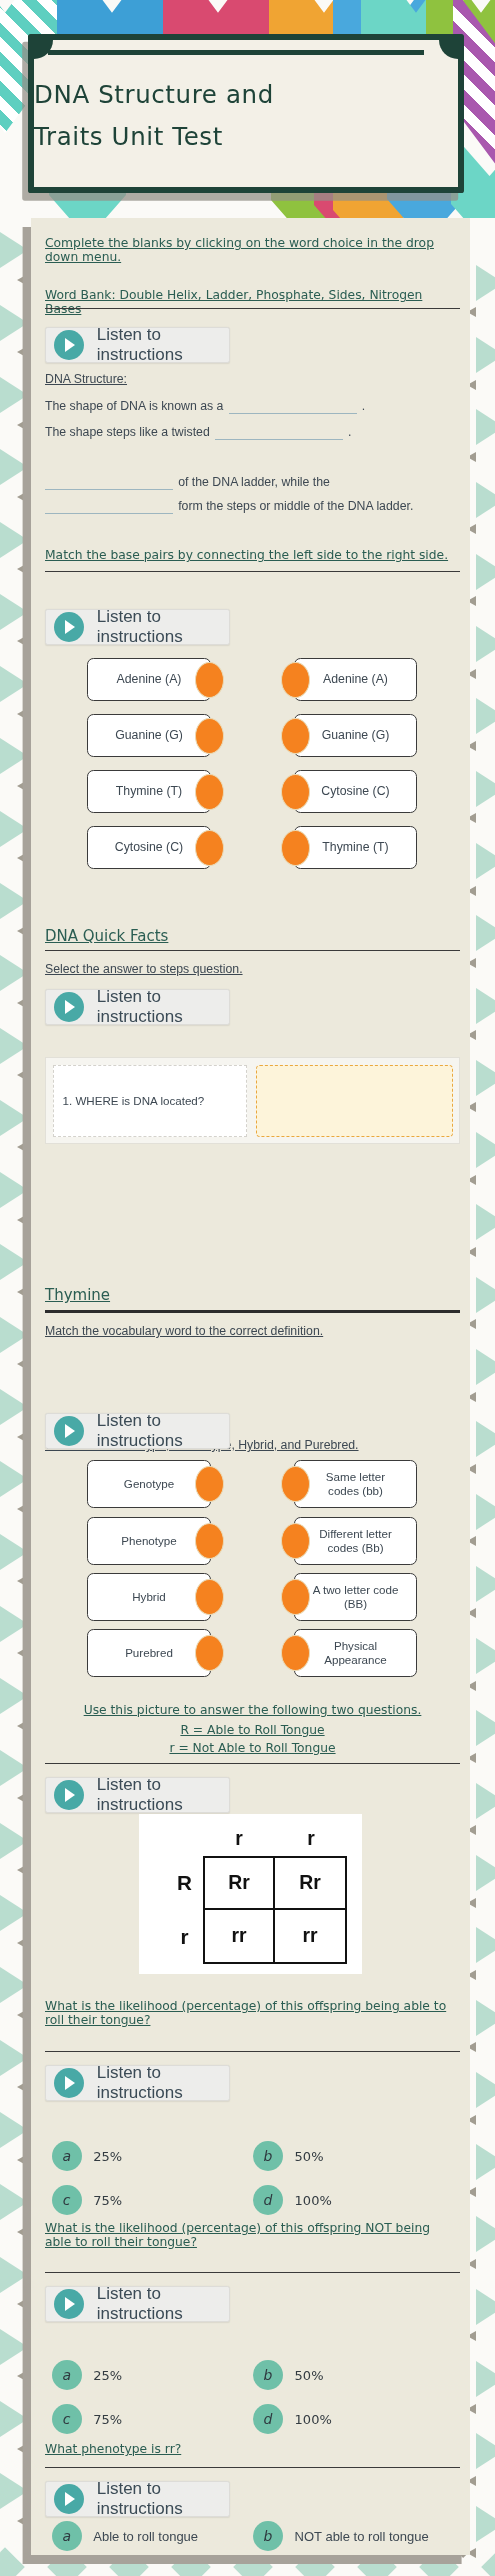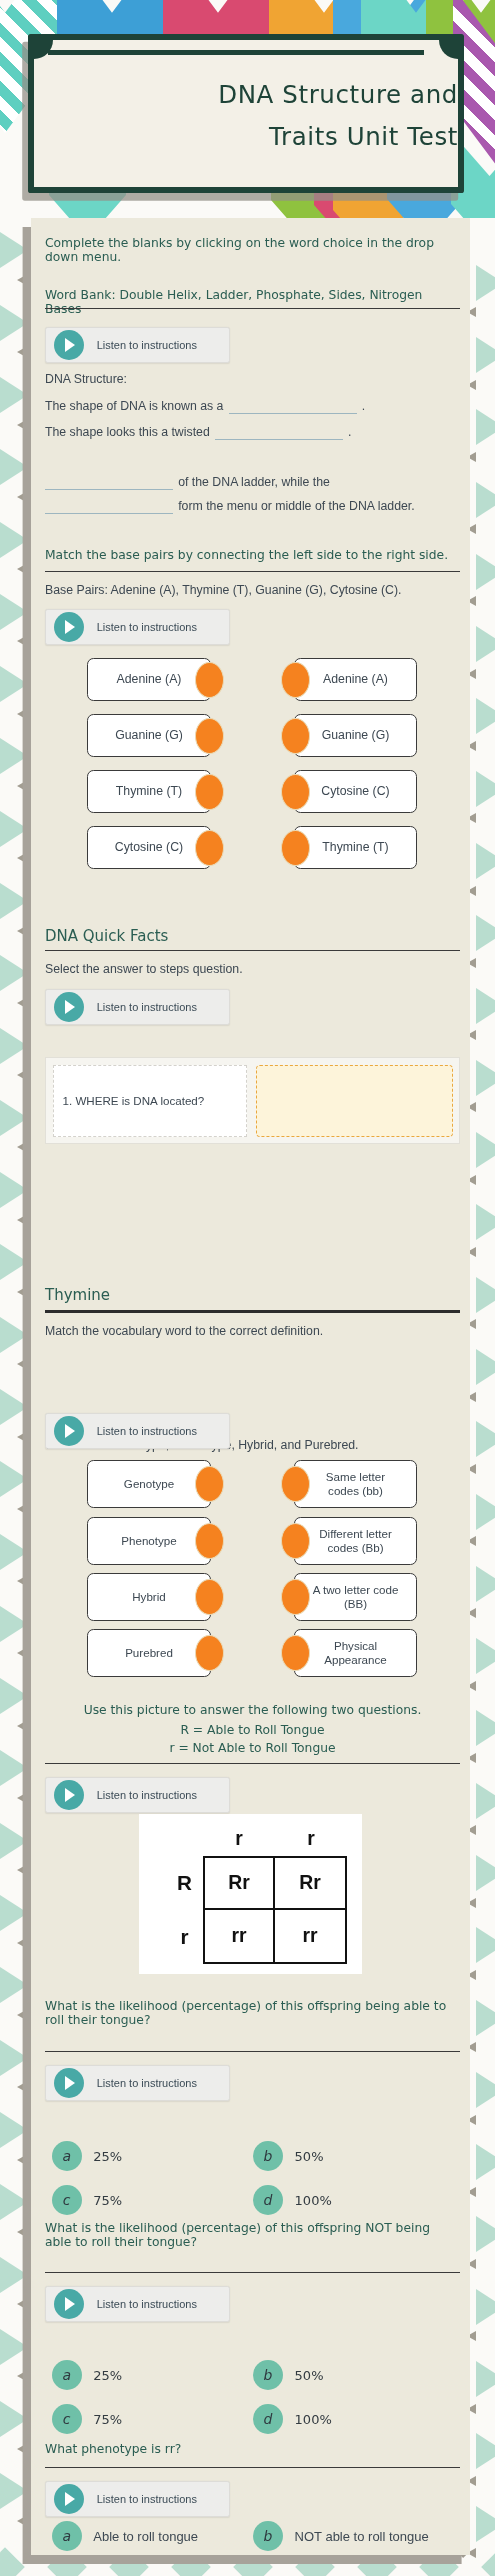--- a/index.html
+++ b/index.html
@@ -15,36 +15,36 @@
   .chev{position:absolute;width:110px;height:194px;clip-path:polygon(0 0,50% 38%,100% 0,100% 62%,50% 100%,0 62%);}
   .chev.small{width:77px;height:116px;}
   .stripes-aqua{background:repeating-linear-gradient(45deg,#5ecfc0 0 10.3px,#ffffff 10.3px 20.7px);}
   .stripes-purple{background:repeating-linear-gradient(45deg,#a958ae 0 10.3px,#ffffff 10.3px 20.7px);}
   
   .title-box{position:absolute;left:28px;top:34px;width:436px;height:159px;background:#f3f0e7;border:6.5px solid #1e4338;border-radius:2.6px;box-sizing:border-box;z-index:3;box-shadow:-5.8px 7.7px 0 rgba(148,144,136,.75);}
   .title-rule{height:4.5px;background:#1e4338;margin:10.3px 34px 0 14px;}
   .corner{position:absolute;width:19.4px;height:19.4px;background:#1e4338;}
   .corner.tl{left:0;top:0;border-bottom-right-radius:100%;}
   .corner.tr{right:0;top:0;border-bottom-left-radius:100%;}
-  .title-text{margin-top:19.4px;text-align:right;font-family:"DejaVu Sans",sans-serif;font-size:24.5px;line-height:1.7;color:#1e4338;letter-spacing:0.6px;}
+  .title-text{margin-top:19.4px;text-align:left;font-family:"DejaVu Sans",sans-serif;font-size:24.5px;line-height:1.7;color:#1e4338;letter-spacing:0.6px;}
   
   .paper{position:absolute;left:31px;top:218px;width:439px;height:2337px;background:#ece9dc;z-index:2;box-shadow:-8.4px 9px 0 #a7a29a;}
-  .abs{position:absolute;}
+  .abs{position:absolute;text-decoration:underline;}
   .hand{font-family:"DejaVu Sans",sans-serif;color:#2a5d52;font-size:12.3px;}
   .hand.dark{color:#333b41;}
   .hand.big{font-size:15px;}
   .sans{font-family:"Liberation Sans",sans-serif;color:#3d4852;font-size:12.3px;}
   .rule{position:absolute;left:14px;width:415px;height:1.3px;background:#3a3a3a;}
   .rule.thick{height:2.6px;background:#2c2c2c;}
   .center{text-align:center;}
   
   .listen{position:absolute;left:14px;width:183px;height:34px;background:#ededeb;border:0.6px solid #dddcd8;border-radius:2.6px;display:flex;align-items:center;cursor:pointer;box-shadow:0 0.6px 1.3px rgba(0,0,0,.08);}
   .play{width:30px;height:30px;border-radius:50%;background:#48a9a6;margin-left:7.7px;display:flex;align-items:center;justify-content:center;flex:0 0 auto;}
   .play .tri{width:0;height:0;border-top:7px solid transparent;border-bottom:7px solid transparent;border-left:10.3px solid #ffffff;margin-left:2.6px;}
-  .listen-label{margin-left:13px;font-size:11px;color:#3b4b56;font-family:"Liberation Sans",sans-serif;}
+  .listen-label{margin-left:13px;font-size:17px;color:#3b4b56;font-family:"Liberation Sans",sans-serif;}
   
   .fb-line{position:absolute;left:14px;width:415px;font-size:12.3px;color:#3d4852;}
   .blank{display:inline-block;width:128px;border-bottom:1.3px solid #9db6c0;height:11.6px;vertical-align:-3.9px;margin:0 5.2px;cursor:pointer;}
   
   .match-box{position:absolute;height:43px;background:#ffffff;border:1.3px solid #3a3a3a;border-radius:6.5px;box-sizing:border-box;display:flex;align-items:center;justify-content:center;text-align:center;font-size:12.3px;color:#3d4852;line-height:1.2;cursor:pointer;}
   .match-box.tall{height:48px;font-size:11.6px;}
   .connector{position:absolute;top:50%;transform:translateY(-50%);width:27px;height:34px;background:#f5821f;border:1.3px solid #ead9b4;border-radius:50%;cursor:pointer;}
   .connector.right{right:-14px;}
   .connector.left{left:-14px;}
   
@@ -258,32 +258,31 @@
         </span>
       <span class="listen-label">Listen to instructions</span>
     </div>
 
     <div class="abs sans" style="left:14px;top:154px">DNA Structure:</div>
 
     <div class="fb-line" style="top:181px">
       <span>The shape of DNA is known as a</span><span class="blank"></span><span>.</span>
     </div>
     <div class="fb-line" style="top:207px">
-      <span>The shape looks this a twisted</span><span class="blank"></span><span>.</span>
+      <span>The shape steps like a twisted</span><span class="blank"></span><span>.</span>
     </div>
     <div class="fb-line" style="top:257px">
       <span class="blank" style="margin-left:0"></span><span>of the DNA ladder, while the</span>
     </div>
     <div class="fb-line" style="top:281px">
-      <span class="blank" style="margin-left:0"></span><span>form the menu or middle of the DNA ladder.</span>
+      <span class="blank" style="margin-left:0"></span><span>form the steps or middle of the DNA ladder.</span>
     </div>
 
     <div class="abs hand" style="left:14px;top:330px;width:413px">Match the base pairs by connecting the left side to the right side.</div>
     <div class="rule" style="top:353px;height:1px"></div>
-    <div class="abs sans" style="left:14px;top:365px;width:413px">Base Pairs: Adenine (A), Thymine (T), Guanine (G), Cytosine (C).</div>
 
     <div class="listen" style="top:391px">
       <span class="play">
           <span class="tri"></span>
         </span>
       <span class="listen-label">Listen to instructions</span>
     </div>
 
     <div class="match-box" style="left:56px;top:440px;width:124px">
         <span>Adenine (A)</span>

